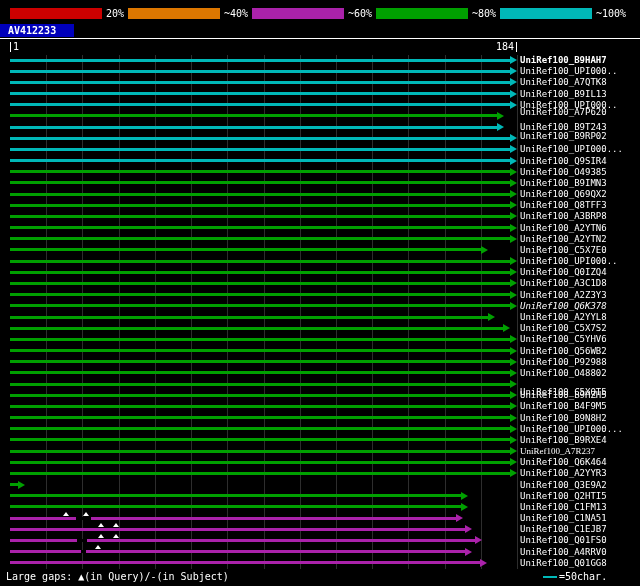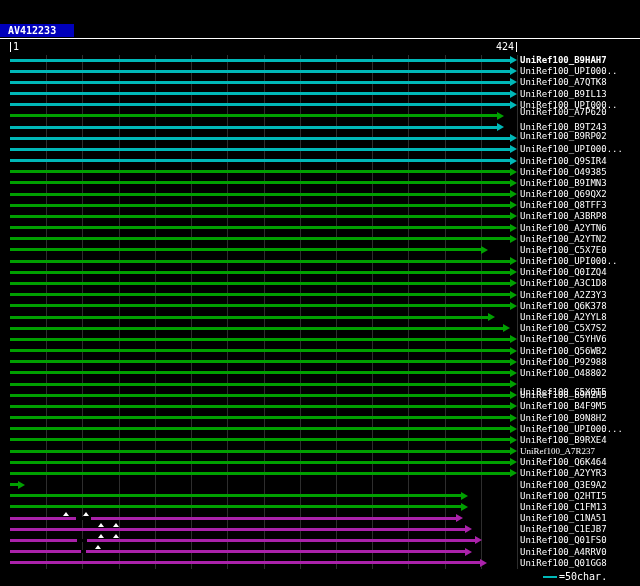--- a/index.html
+++ b/index.html
@@ -41,30 +41,42 @@
   .footer-left { position:absolute; left:6px; top:571px; font-size:10px; white-space:nowrap; }
   .footer-right { position:absolute; left:543px; top:571px; font-size:10px;
                   display:flex; align-items:center; white-space:nowrap; }
   .scale-dash { width:14px; height:2px; margin-right:2px; }
 </style>
 </head>
 <body style="background: rgb(0, 0, 0);">
 
 <div class="screen">
 
+  <div class="color-key" id="color-key">
+      <div class="key-block" style="background: rgb(204, 0, 0);"></div>
+      <span class="key-label">20%</span>
+      <div class="key-block" style="background: rgb(221, 119, 0);"></div>
+      <span class="key-label">~40%</span>
+      <div class="key-block" style="background: rgb(170, 34, 170);"></div>
+      <span class="key-label">~60%</span>
+      <div class="key-block" style="background: rgb(0, 160, 0);"></div>
+      <span class="key-label">~80%</span>
+      <div class="key-block" style="background: rgb(0, 184, 184);"></div>
+      <span class="key-label">~100%</span>
+    </div>
 
   <div class="query-header" style="background: rgb(0, 0, 187);">
     <span>AV412233</span>
   </div>
   <div class="header-rule"></div>
 
   <div class="ruler">
     <div class="ruler-tick" style="left:10px"></div>
     <span class="ruler-start">1</span>
-    <span class="ruler-end">424</span>
+    <span class="ruler-end">184</span>
     <div class="ruler-tick" style="left:516px"></div>
   </div>
 
   <div id="plot">
       <div class="gridline" style="left: 46px; background: rgb(45, 45, 45);"></div>
       <div class="gridline" style="left: 82px; background: rgb(45, 45, 45);"></div>
       <div class="gridline" style="left: 119px; background: rgb(45, 45, 45);"></div>
       <div class="gridline" style="left: 155px; background: rgb(45, 45, 45);"></div>
       <div class="gridline" style="left: 191px; background: rgb(45, 45, 45);"></div>
       <div class="gridline" style="left: 227px; background: rgb(45, 45, 45);"></div>
@@ -137,21 +149,21 @@
       <div class="bar-arrow" style="left: 510px; top: 213.304px; border-left: 7px solid rgb(0, 160, 0);"></div>
       <div class="hit-label" style="top: 212.304px;">UniRef100_Q0IZQ4</div>
       <div class="bar-body" style="left: 10px; top: 226.978px; width: 500px; background: rgb(0, 160, 0);"></div>
       <div class="bar-arrow" style="left: 510px; top: 224.478px; border-left: 7px solid rgb(0, 160, 0);"></div>
       <div class="hit-label" style="top: 223.478px;">UniRef100_A3C1D8</div>
       <div class="bar-body" style="left: 10px; top: 238.152px; width: 500px; background: rgb(0, 160, 0);"></div>
       <div class="bar-arrow" style="left: 510px; top: 235.652px; border-left: 7px solid rgb(0, 160, 0);"></div>
       <div class="hit-label" style="top: 234.652px;">UniRef100_A2Z3Y3</div>
       <div class="bar-body" style="left: 10px; top: 249.326px; width: 500px; background: rgb(0, 160, 0);"></div>
       <div class="bar-arrow" style="left: 510px; top: 246.826px; border-left: 7px solid rgb(0, 160, 0);"></div>
-      <div class="hit-label" style="top: 245.826px;">UniRef100_Q6K378</div>
+      <div class="hit-label" style="top: 245.826px; font-style: italic;">UniRef100_Q6K378</div>
       <div class="bar-body" style="left: 10px; top: 260.5px; width: 478.103px; background: rgb(0, 160, 0);"></div>
       <div class="bar-arrow" style="left: 488.103px; top: 258px; border-left: 7px solid rgb(0, 160, 0);"></div>
       <div class="hit-label" style="top: 257px;">UniRef100_A2YYL8</div>
       <div class="bar-body" style="left: 10px; top: 271.674px; width: 493.262px; background: rgb(0, 160, 0);"></div>
       <div class="bar-arrow" style="left: 503.262px; top: 269.174px; border-left: 7px solid rgb(0, 160, 0);"></div>
       <div class="hit-label" style="top: 268.174px;">UniRef100_C5X7S2</div>
       <div class="bar-body" style="left: 10px; top: 282.848px; width: 500px; background: rgb(0, 160, 0);"></div>
       <div class="bar-arrow" style="left: 510px; top: 280.348px; border-left: 7px solid rgb(0, 160, 0);"></div>
       <div class="hit-label" style="top: 279.348px;">UniRef100_C5YHV6</div>
       <div class="bar-body" style="left: 10px; top: 294.022px; width: 500px; background: rgb(0, 160, 0);"></div>
@@ -219,18 +231,19 @@
       <div class="bar-body" style="left: 10px; top: 495.152px; width: 454.522px; background: rgb(170, 34, 170);"></div>
       <div class="bar-arrow" style="left: 464.522px; top: 492.652px; border-left: 7px solid rgb(170, 34, 170);"></div>
       <div class="sgap" style="left: 80.7442px; width: 5.05316px; top: 495.152px;"></div>
       <div class="qgap" style="left: 94.588px; top: 490.152px;"></div>
       <div class="hit-label" style="top: 491.652px;">UniRef100_A4RRV0</div>
       <div class="bar-body" style="left: 10px; top: 506.326px; width: 469.681px; background: rgb(170, 34, 170);"></div>
       <div class="bar-arrow" style="left: 479.681px; top: 503.826px; border-left: 7px solid rgb(170, 34, 170);"></div>
       <div class="hit-label" style="top: 502.826px;">UniRef100_Q01GG8</div>
     </div>
 
+  <div class="footer-left">Large gaps: ▲(in Query)/-(in Subject)</div>
   <div class="footer-right">
     <span class="scale-dash" id="scale-dash" style="background: rgb(0, 184, 184);"></span>
     <span>=50char.</span>
   </div>
 
 </div>
 
 </body></html>

